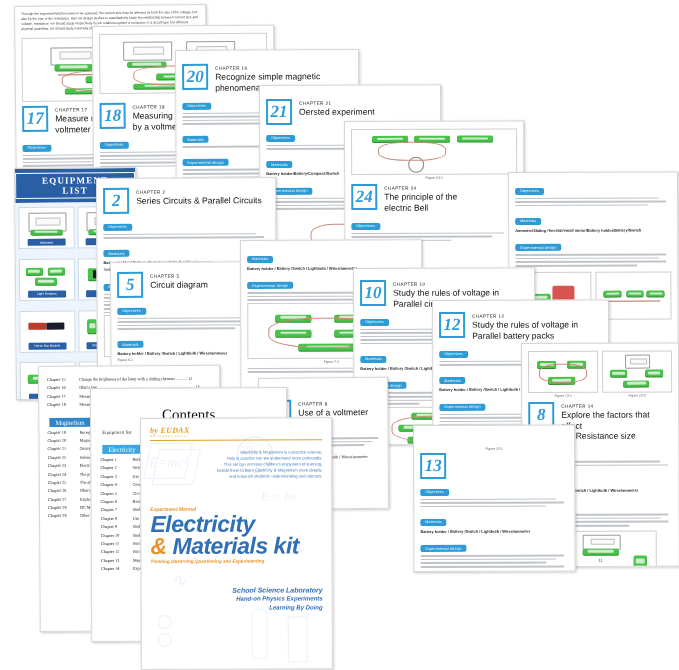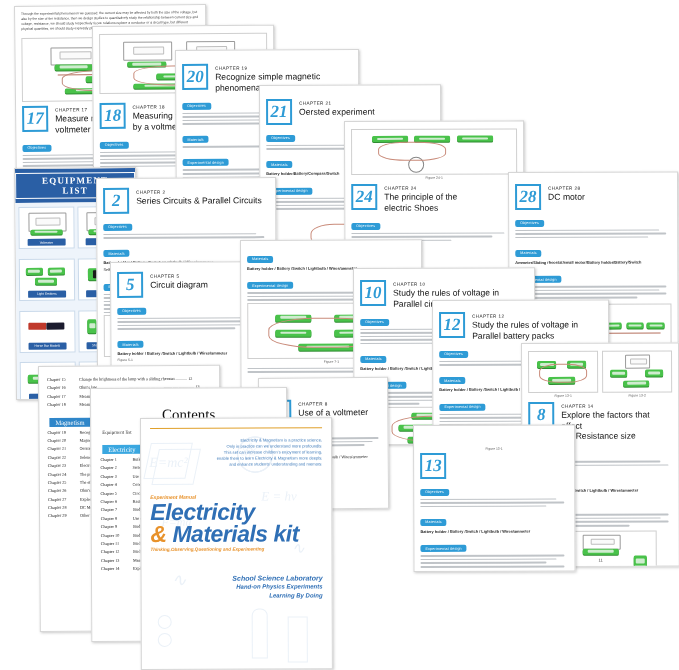--- a/index.html
+++ b/index.html
@@ -244,42 +244,35 @@
           <div style="position:absolute;left:34%;top:62%;width:14px;height:14px;border:1px solid #888;border-radius:50%;background:#fff;"></div>
           <div class="wire" style="left:16%;top:28%;width:40%;height:38%;"></div>
         </div>
       </div>
       <div class="figcap">Figure 24-1</div>
       <div class="chhead" style="margin-top:4px;">
         <div class="chnum">24</div>
         <div>
           <div class="chlabel">CHAPTER 24</div>
           <div class="chtitle" style="white-space:pre-line;">The principle of the
-electric Shoes</div>
+electric Bell</div>
         </div>
       </div>
       <div class="tagpill">Objectives</div>
       <div class="body-lines">
         <div class="ln s92"></div>
           <div class="ln s85"></div>
           <div class="ln s60"></div>
       </div>
       <div class="tagpill">Materials</div>
     </div>
   </div>
 
   <div class="page" style="left:508px;top:172px;width:168px;height:196px;transform:rotate(-0.2deg);">
     <div class="inner">
-      <div class="chhead" style="margin-top:6px;">
-        <div class="chnum">28</div>
-        <div>
-          <div class="chlabel">CHAPTER 28</div>
-          <div class="chtitle" style="white-space:pre-line;">DC motor</div>
-        </div>
-      </div>
       <div class="tagpill">Objectives</div>
       <div class="body-lines">
         <div class="ln s92"></div>
           <div class="ln s97"></div>
           <div class="ln s85"></div>
       </div>
       <div class="tagpill">Materials</div>
       <div class="matline">Ammeter/Sliding rheostat/small motor/Battery holder/Battery/Switch</div>
       <div class="tagpill">Experimental design</div>
       <div class="body-lines">
@@ -794,20 +787,24 @@
         <div style="position:absolute;left:96px;top:18px;width:34px;height:34px;border:1px solid #3b78b8;border-radius:50%;"></div>
         <div style="position:absolute;left:96px;top:18px;width:34px;height:34px;border:1px solid #3b78b8;border-radius:50%;transform:rotate(60deg);"></div>
         <div style="position:absolute;left:96px;top:18px;width:34px;height:34px;border:1px solid #3b78b8;border-radius:50%;transform:rotate(-60deg);"></div>
         <div style="position:absolute;left:16px;top:196px;width:12px;height:12px;border:1px solid #3b78b8;border-radius:50%;"></div>
         <div style="position:absolute;left:16px;top:214px;width:12px;height:12px;border:1px solid #3b78b8;border-radius:50%;"></div>
         <div style="position:absolute;left:110px;top:190px;width:14px;height:48px;border:1px solid #3b78b8;border-radius:7px 7px 0 0;"></div>
         <div style="position:absolute;left:146px;top:198px;width:18px;height:44px;border:1px solid #3b78b8;"></div>
       </div>
 
       <div style="position:relative;">
+        <div class="cov-brand">
+          <span>by EUDAX</span>
+          <small>Making Physics Practical</small>
+        </div>
         <div class="cov-rule"></div>
         <div class="cov-blurb" style="white-space:pre-line;">Electricity &amp; Magnetism is a practice science,
 Only in practice can we understand more profoundly.
 This set can increase children's enjoyment of learning,
 enable them to learn Electricity &amp; Magnetism more deeply,
 and enhance students' understanding and memory.</div>
 
         <div style="margin-top:26px;">
           <div class="cov-kicker">Experiment Manual</div>
           <div class="cov-t1">Electricity</div>

